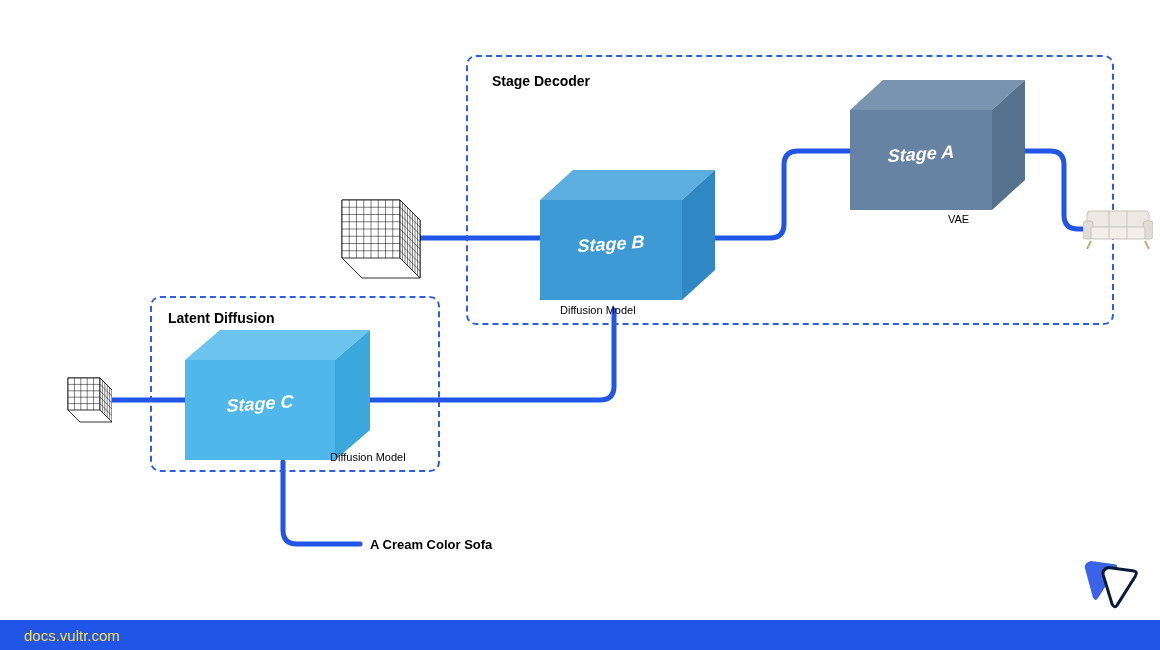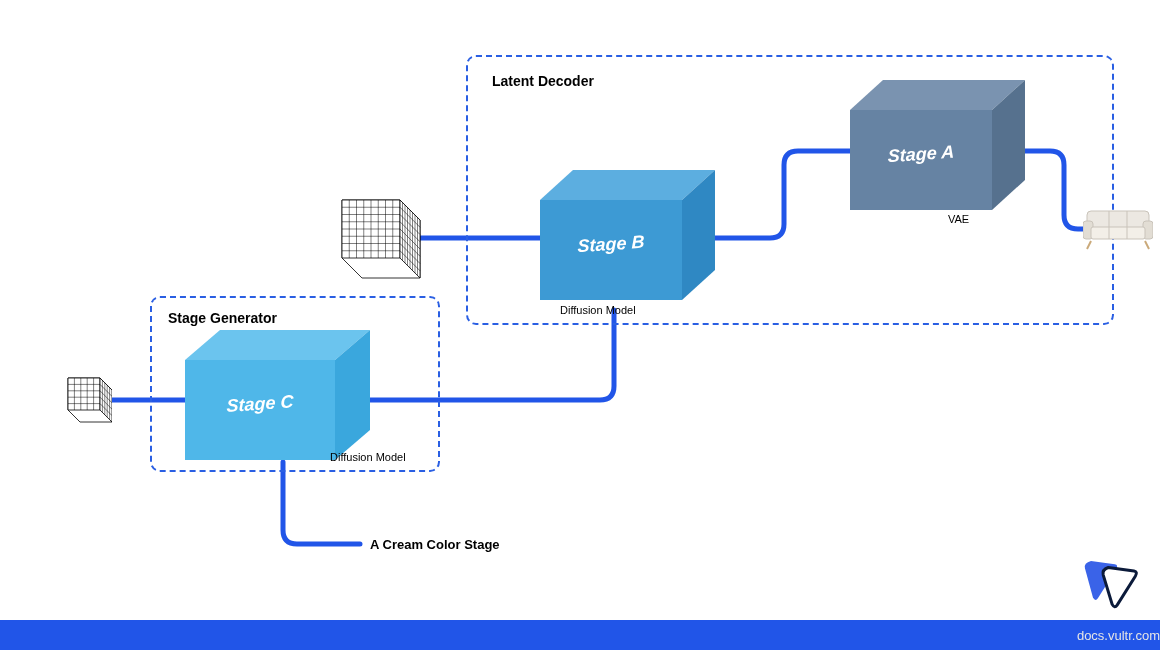--- a/index.html
+++ b/index.html
@@ -43,24 +43,23 @@
     position: absolute;
     left: 0;
     bottom: 0;
     width: 100%;
     height: 30px;
     background: #2155e8;
     display: flex;
     align-items: center;
     padding-left: 24px;
     box-sizing: border-box;
-    color: #e5e5e5;
-    font-size: 13px;
+    color: #fde047;
+    font-size: 15px;
     font-weight: 500;
-    justify-content: flex-end;
   }
   svg.connector {
     position: absolute;
     left: 0;
     top: 0;
     width: 1160px;
     height: 620px;
     pointer-events: none;
   }
 </style>
@@ -80,24 +79,24 @@
 
       <path d="M 712 238 L 770 238 Q 784 238 784 224 L 784 165 Q 784 151 798 151 L 860 151"></path>
 
       <path d="M 1000 151 L 1050 151 Q 1064 151 1064 165 L 1064 215 Q 1064 229 1078 229 L 1100 229"></path>
 
       <path d="M 283 462 L 283 530 Q 283 544 297 544 L 360 544"></path>
     </g>
   </svg>
 
   <div class="dashed-box" style="left:150px; top:296px; width:290px; height:176px;"></div>
-  <div class="box-title" style="left:168px; top:310px;">Stage Generator</div>
+  <div class="box-title" style="left:168px; top:310px;">Latent Diffusion</div>
 
   <div class="dashed-box" style="left:466px; top:55px; width:648px; height:270px;"></div>
-  <div class="box-title" style="left:492px; top:73px;">Latent Decoder</div>
+  <div class="box-title" style="left:492px; top:73px;">Stage Decoder</div>
 
   <svg style="position:absolute; left:56px; top:370px;" width="56" height="56" viewBox="0 0 56 56">
     <g stroke="#000" stroke-width="0.8" fill="#fff">
       <polygon points="12,8 44,8 56,20 56,52 24,52 12,40"></polygon>
       <polygon points="12,8 44,8 44,40 12,40" fill="#fff"></polygon>
       <polygon points="44,8 56,20 56,52 44,40" fill="#fff"></polygon>
       <polygon points="12,8 24,20 56,20 44,8" fill="#fff" opacity="0"></polygon>
     </g>
     <g stroke="#000" stroke-width="0.5">
       <line x1="12" y1="14.4" x2="44" y2="14.4"></line>
@@ -198,21 +197,21 @@
     <rect x="60" y="16" width="10" height="18" rx="3" fill="#e2ddd4" stroke="#c9c3ba"></rect>
     <rect x="8" y="22" width="54" height="12" rx="2" fill="#f3efe8" stroke="#c9c3ba"></rect>
     <line x1="26" y1="22" x2="26" y2="34" stroke="#c9c3ba"></line>
     <line x1="44" y1="22" x2="44" y2="34" stroke="#c9c3ba"></line>
     <line x1="26" y1="6" x2="26" y2="22" stroke="#c9c3ba"></line>
     <line x1="44" y1="6" x2="44" y2="22" stroke="#c9c3ba"></line>
     <line x1="8" y1="36" x2="4" y2="44" stroke="#caa97a" stroke-width="2"></line>
     <line x1="62" y1="36" x2="66" y2="44" stroke="#caa97a" stroke-width="2"></line>
   </svg>
 
-  <div class="bold-label" style="left:370px; top:537px;">A Cream Color Stage</div>
+  <div class="bold-label" style="left:370px; top:537px;">A Cream Color Sofa</div>
 
   <svg style="position:absolute; right:18px; bottom:40px;" width="62" height="52" viewBox="0 0 62 52">
     <g transform="rotate(8 31 26)">
       <path d="M 8 6 L 32 6 Q 36 6 34 11 L 20 42 Q 18 46 15 42 L 3 14 Q 1 9 8 6 Z" fill="#3a63e8"></path>
       <path d="M 26 10 L 52 10 Q 56 10 54 15 L 40 46 Q 38 50 35 46 L 22 18 Q 20 13 26 10 Z" fill="#fff" stroke="#0b1a3a" stroke-width="3"></path>
     </g>
   </svg>
 
   <div class="footer-bar">
     <span>docs.vultr.com</span>

